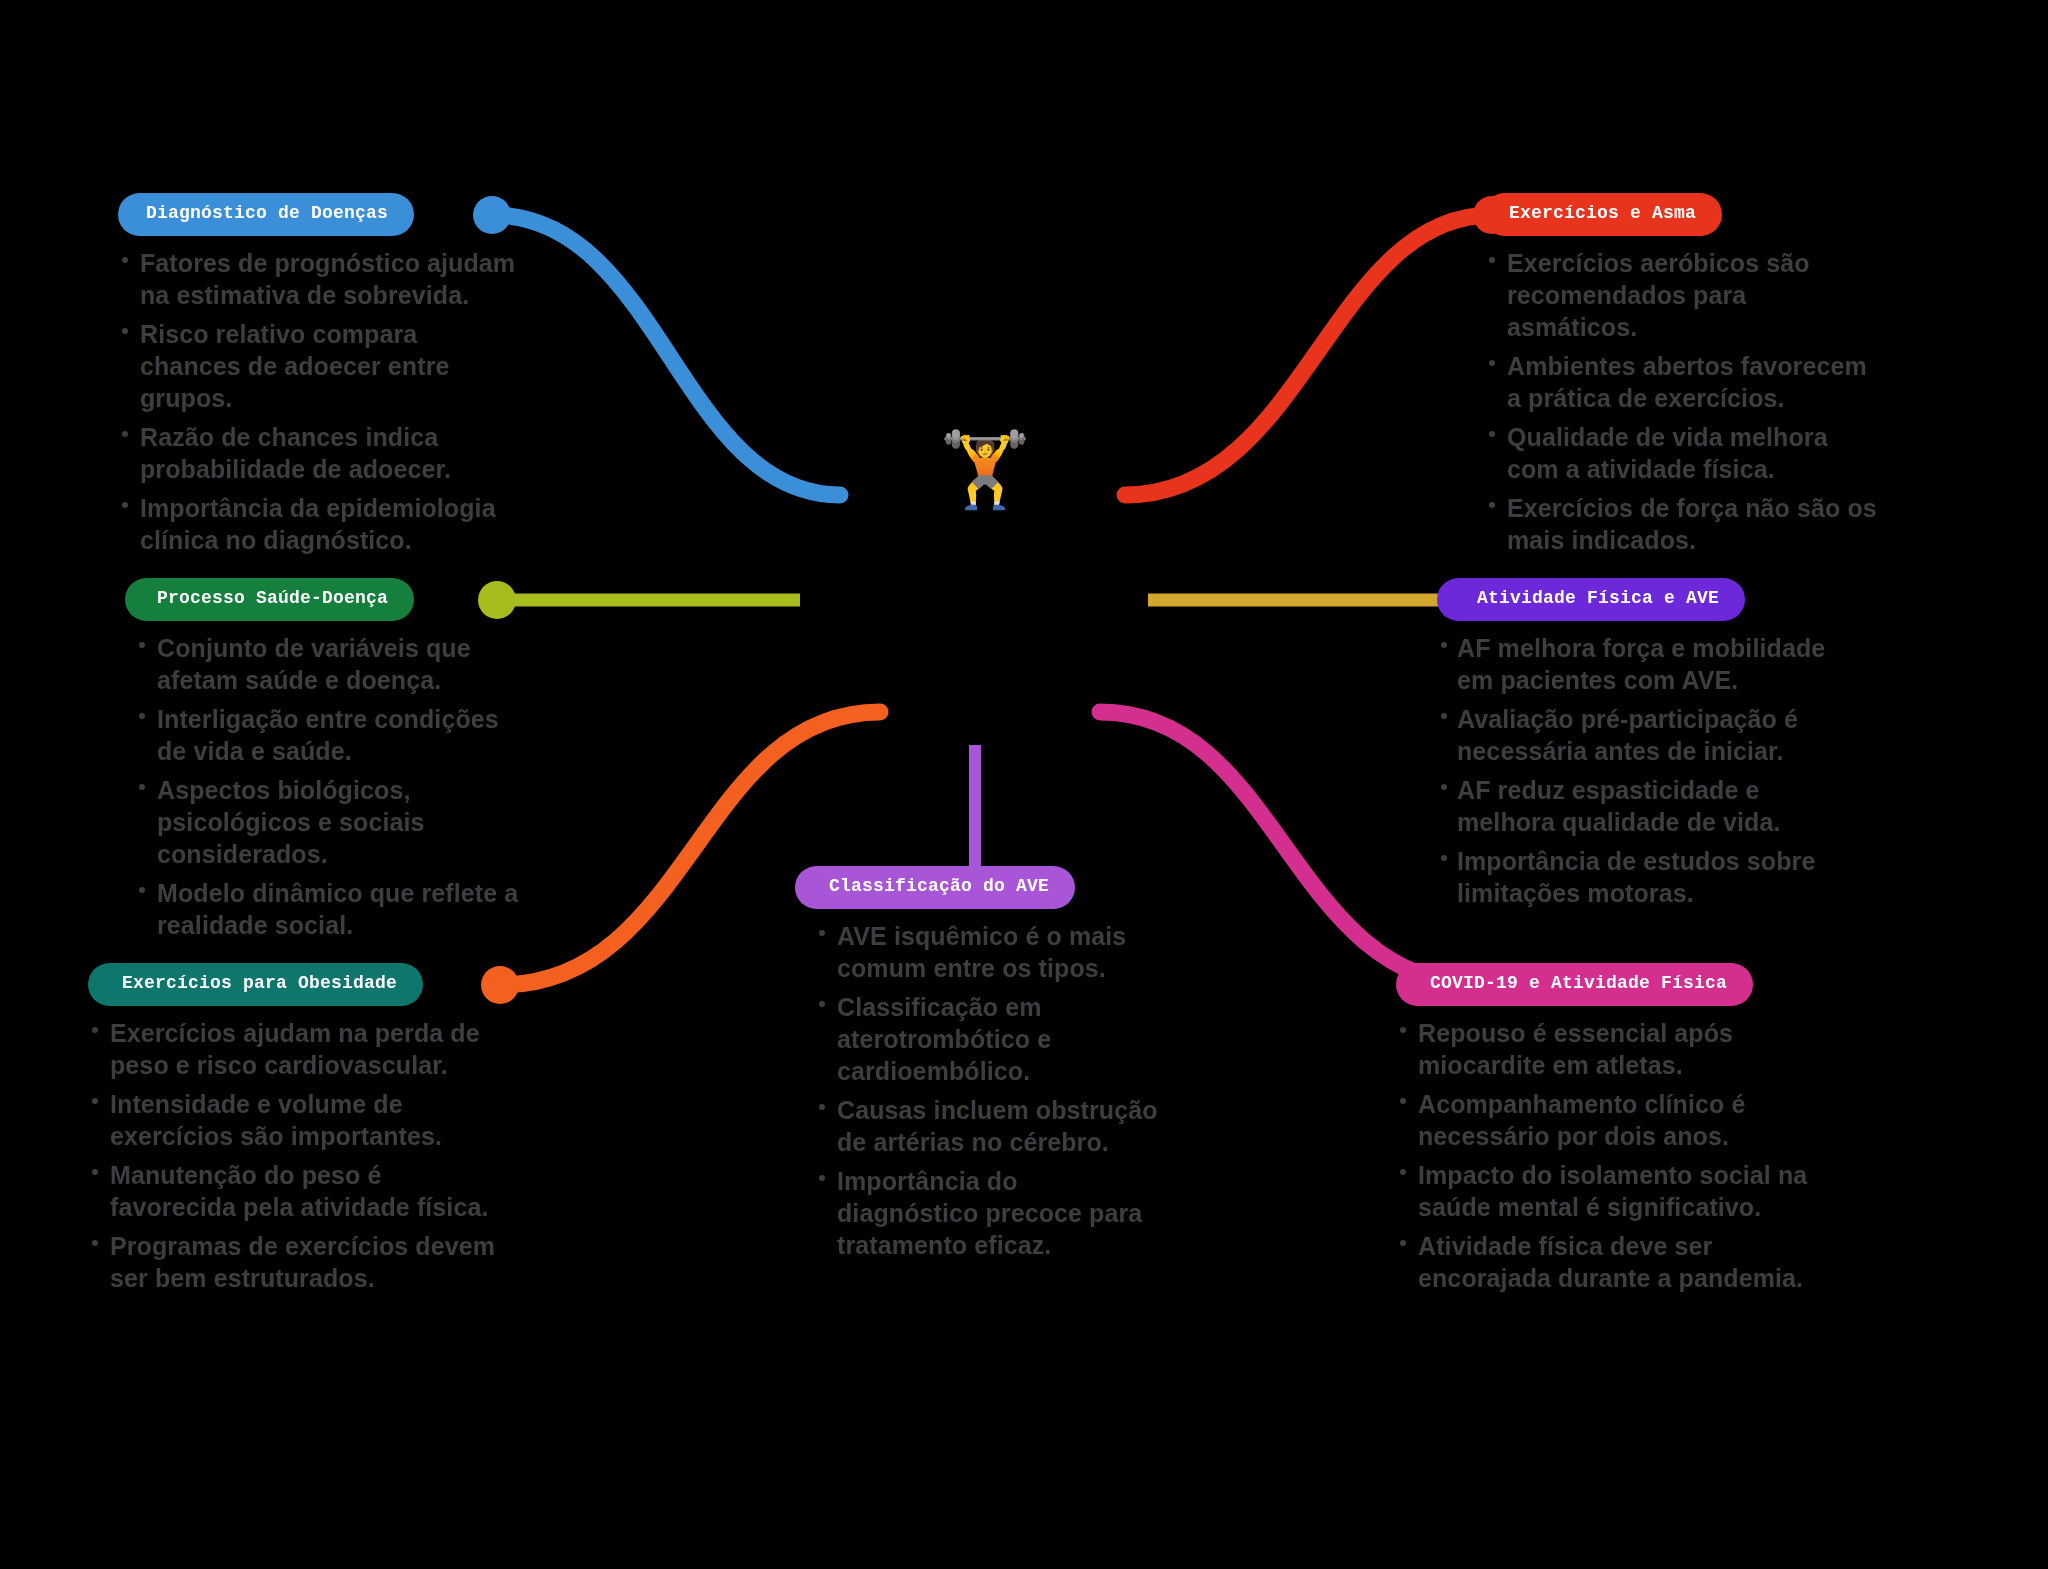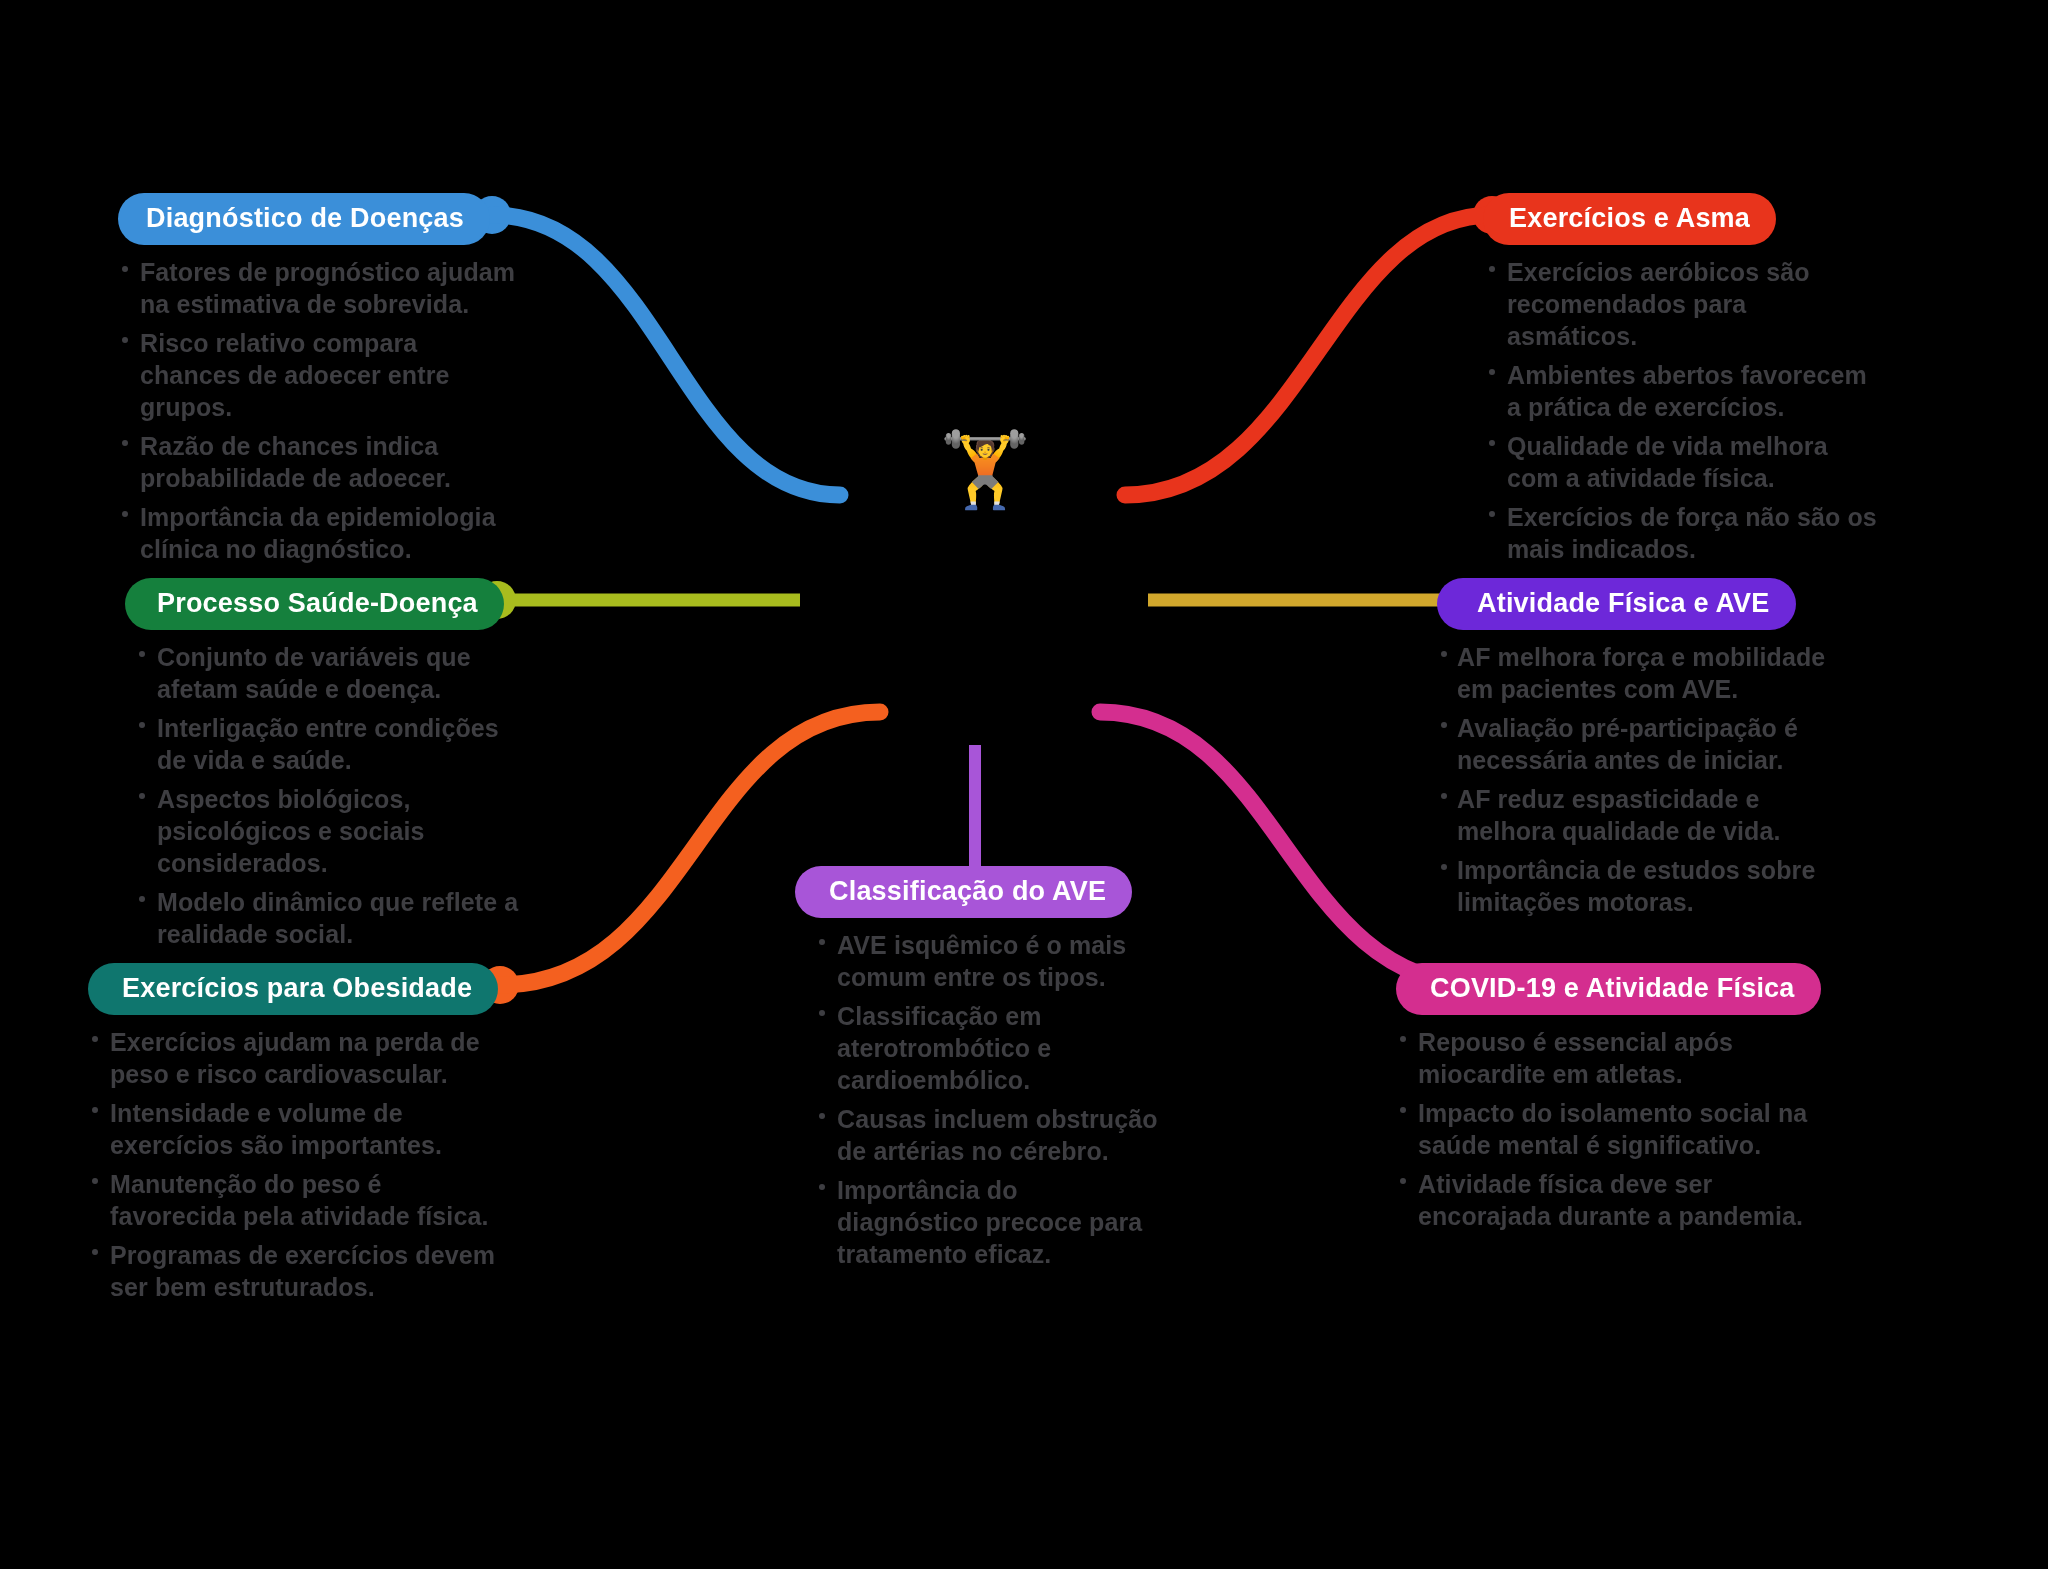--- a/index.html
+++ b/index.html
@@ -44,25 +44,26 @@
   
   .branch {
     position: absolute;
   }
 
   .pill {
     display: inline-block;
     border-radius: 999px;
     color: #ffffff;
     font-weight: bold;
-    font-size: 27px;
+    font-size: 18px;
     letter-spacing: 0.2px;
     padding: 11px 26px 13px 26px;
     white-space: nowrap;
     line-height: 1.05;
+    font-family: Liberation Mono, monospace;
   }
 
   .bullets {
     list-style: none;
     margin-top: 11px;
   }
 
   .bullets li {
     position: relative;
     color: #3e3e42;
@@ -198,18 +199,19 @@
       <li>Classificação em aterotrombótico e cardioembólico.</li>
       <li>Causas incluem obstrução de artérias no cérebro.</li>
       <li>Importância do diagnóstico precoce para tratamento eficaz.</li>
     </ul>
   </div>
 
   <div class="branch" id="b-covid">
     <div class="pill" style="background:#d42e8f">COVID-19 e Atividade Física</div>
     <ul class="bullets">
       <li>Repouso é essencial após miocardite em atletas.</li>
+      <li>Acompanhamento clínico é necessário por dois anos.</li>
       <li>Impacto do isolamento social na saúde mental é significativo.</li>
       <li>Atividade física deve ser encorajada durante a pandemia.</li>
     </ul>
   </div>
 
 </div>
 
 </body></html>

